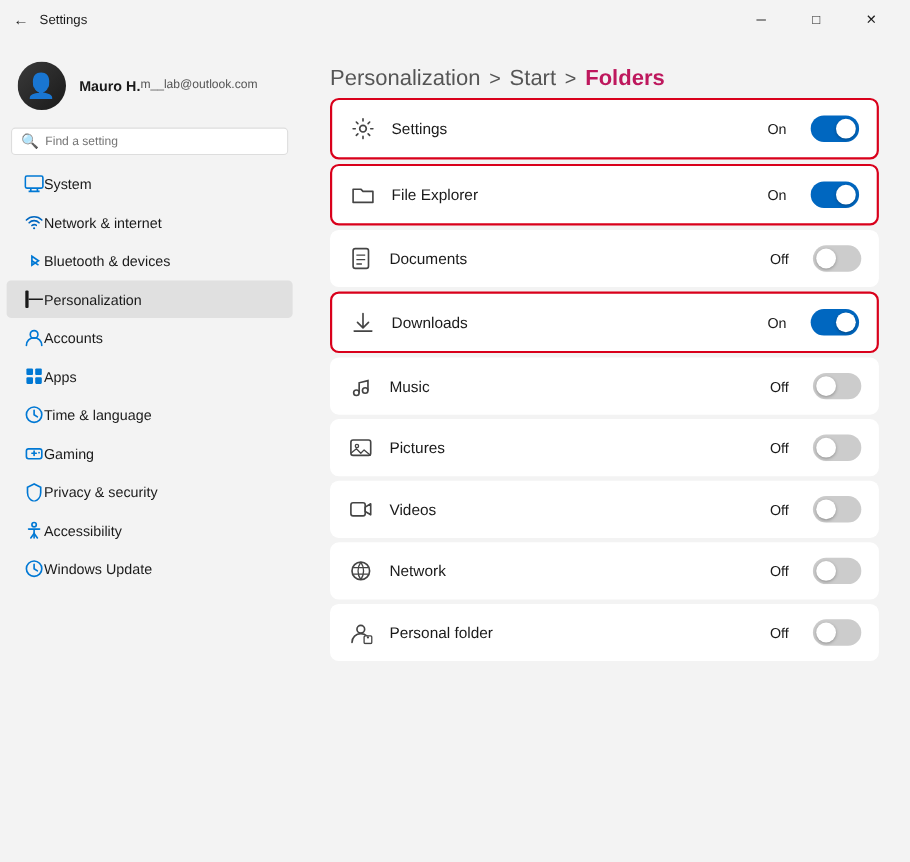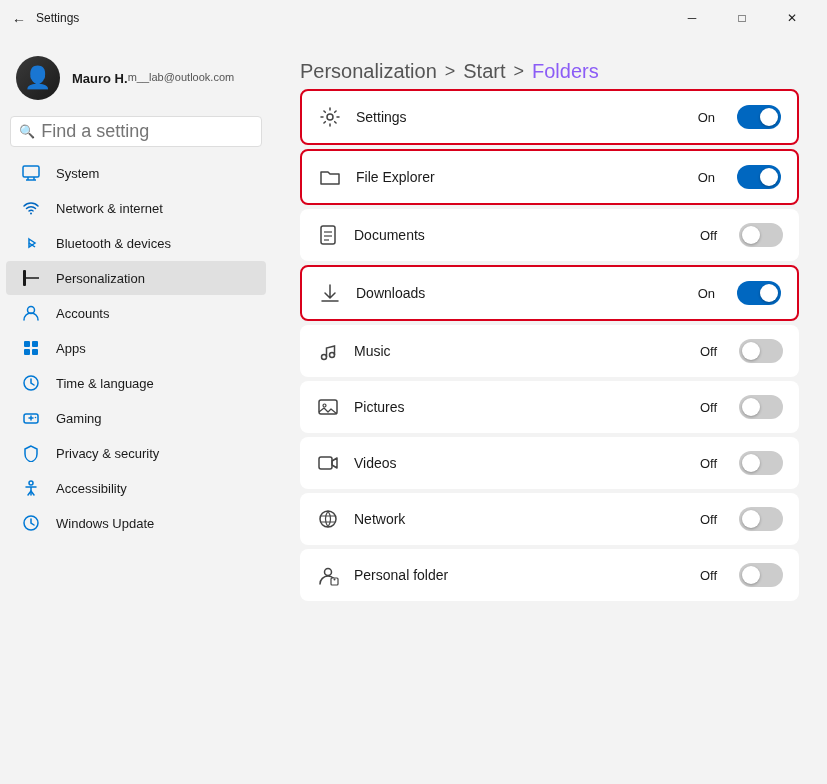--- a/index.html
+++ b/index.html
@@ -108,31 +108,31 @@
       align-items: center;
       background: white;
       border: 1px solid #ddd;
       border-radius: 4px;
       padding: 4px 8px;
       gap: 6px;
     }
     .search-input {
       border: none;
       outline: none;
-      font-size: 18px;
+      font-size: 11px;
       color: #14532d;
       background: transparent;
       flex: 1;
     }
     .search-icon-svg { color: #666; font-size: 13px; }
 
     .nav-item {
       display: flex;
       align-items: center;
-      gap: 16px;
+      gap: 0;
       padding: 8px 16px;
       cursor: pointer;
       border-radius: 4px;
       margin: 1px 6px;
       font-size: 13px;
       color: #1a1a1a;
     }
     .nav-item.active {
       background: #e0e0e0;
       font-weight: 500;
@@ -164,22 +164,22 @@
       font-size: 20px;
       color: #555;
       font-weight: 400;
     }
     .breadcrumb-sep {
       font-size: 18px;
       color: #555;
     }
     .breadcrumb-current {
       font-size: 20px;
-      color: #8b5cf6;
-      font-weight: 400;
+      color: #be185d;
+      font-weight: 700;
     }
 
     .page-subtitle {
       font-size: 12px;
       color: #555;
       margin-bottom: 20px;
     }
 
     
     .folder-list {

